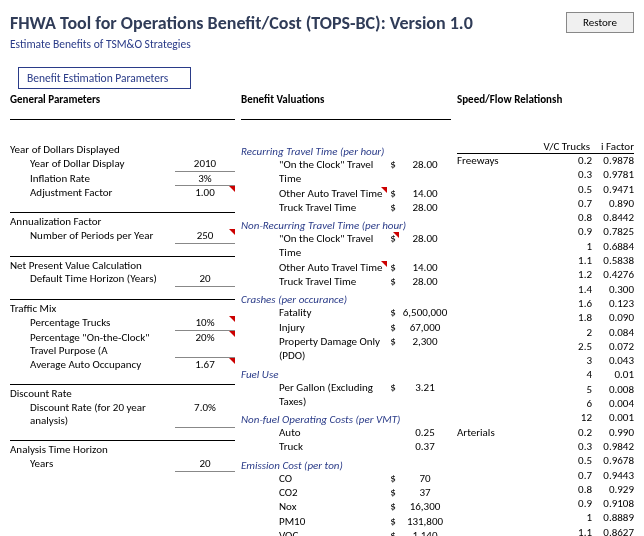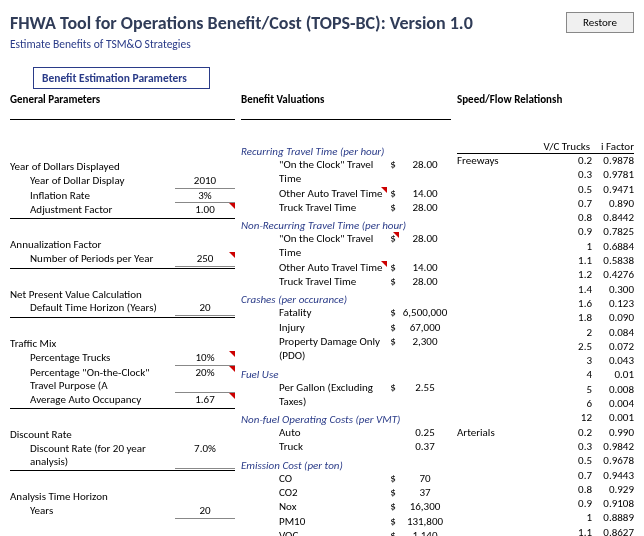--- a/index.html
+++ b/index.html
@@ -1,27 +1,27 @@
 <!DOCTYPE html>
 <html><head>
 <meta charset="utf-8">
 <style>
   body{margin:0;padding:12px 10px;font-family:Calibri,Arial,sans-serif;font-size:11px;color:#000;background:#fff;width:644px;box-sizing:border-box}
   .hdr-row{display:flex;align-items:flex-start}
   h1{font-size:18px;font-weight:700;margin:0;flex:1;color:#303c58}
   .restore{font:11px Calibri;padding:3px 16px;border:1px solid #888;background:#f0f0f0}
   .sub{color:#2a3b88;font-weight:400;margin-top:3px;font-size:11.5px}
-  .paramhdr{display:inline-block;border:1.5px solid #2a3b88;padding:3px 22px 3px 8px;color:#2a3b88;font-weight:700;margin:16px 0 4px 23px;font-size:11.5px}
+  .paramhdr{display:inline-block;border:1.5px solid #2a3b88;padding:3px 22px 3px 8px;color:#2a3b88;font-weight:400;margin:16px 0 4px 8px;font-size:11.5px}
   .cols{display:flex;gap:6px}
   .col1{width:225px}
   .col2{width:210px}
   .col3{flex:1}
   .colhdr{font-weight:700;border-bottom:1.2px solid #000;padding-bottom:13px;margin-bottom:18px}
   .colhdr.nb{border-bottom:none}
-  .grp{border-bottom:1px solid #000;padding-bottom:1px;margin-top:19px}
+  .grp{border-bottom:1px solid #000;padding-bottom:12px;margin-top:2px}
   .grp.nb{border-bottom:none}
   .sechdr{color:#2a3b88;font-style:italic;margin-top:4px}
   .row{display:flex;line-height:1.25}
   .row .lbl{flex:1}
   .ind1{padding-left:20px}
   .ind2{padding-left:38px}
   .val{width:60px;text-align:center;position:relative}
   .uline{border-bottom:1px solid #888}
   .flag:before{content:"";position:absolute;top:0;right:0;border:3px solid transparent;border-top-color:#c00;border-right-color:#c00}
   .c2row{display:flex;line-height:1.3}
@@ -179,21 +179,21 @@
   <div class="c2row">
         <span class="lbl ind2">Property Damage Only (PDO)</span>
         <span class="d">$</span>
         <span class="v">2,300</span>
       </div>
 
   <div class="sechdr">Fuel Use</div>
   <div class="c2row">
         <span class="lbl ind2">Per Gallon (Excluding Taxes)</span>
         <span class="d">$</span>
-        <span class="v">2.55</span>
+        <span class="v">3.21</span>
       </div>
 
   <div class="sechdr">Non-fuel Operating Costs (per VMT)</div>
   <div class="c2row">
         <span class="lbl ind2">Auto</span>
         <span class="d"></span>
         <span class="v">0.25</span>
       </div>
   <div class="c2row">
         <span class="lbl ind2">Truck</span>

